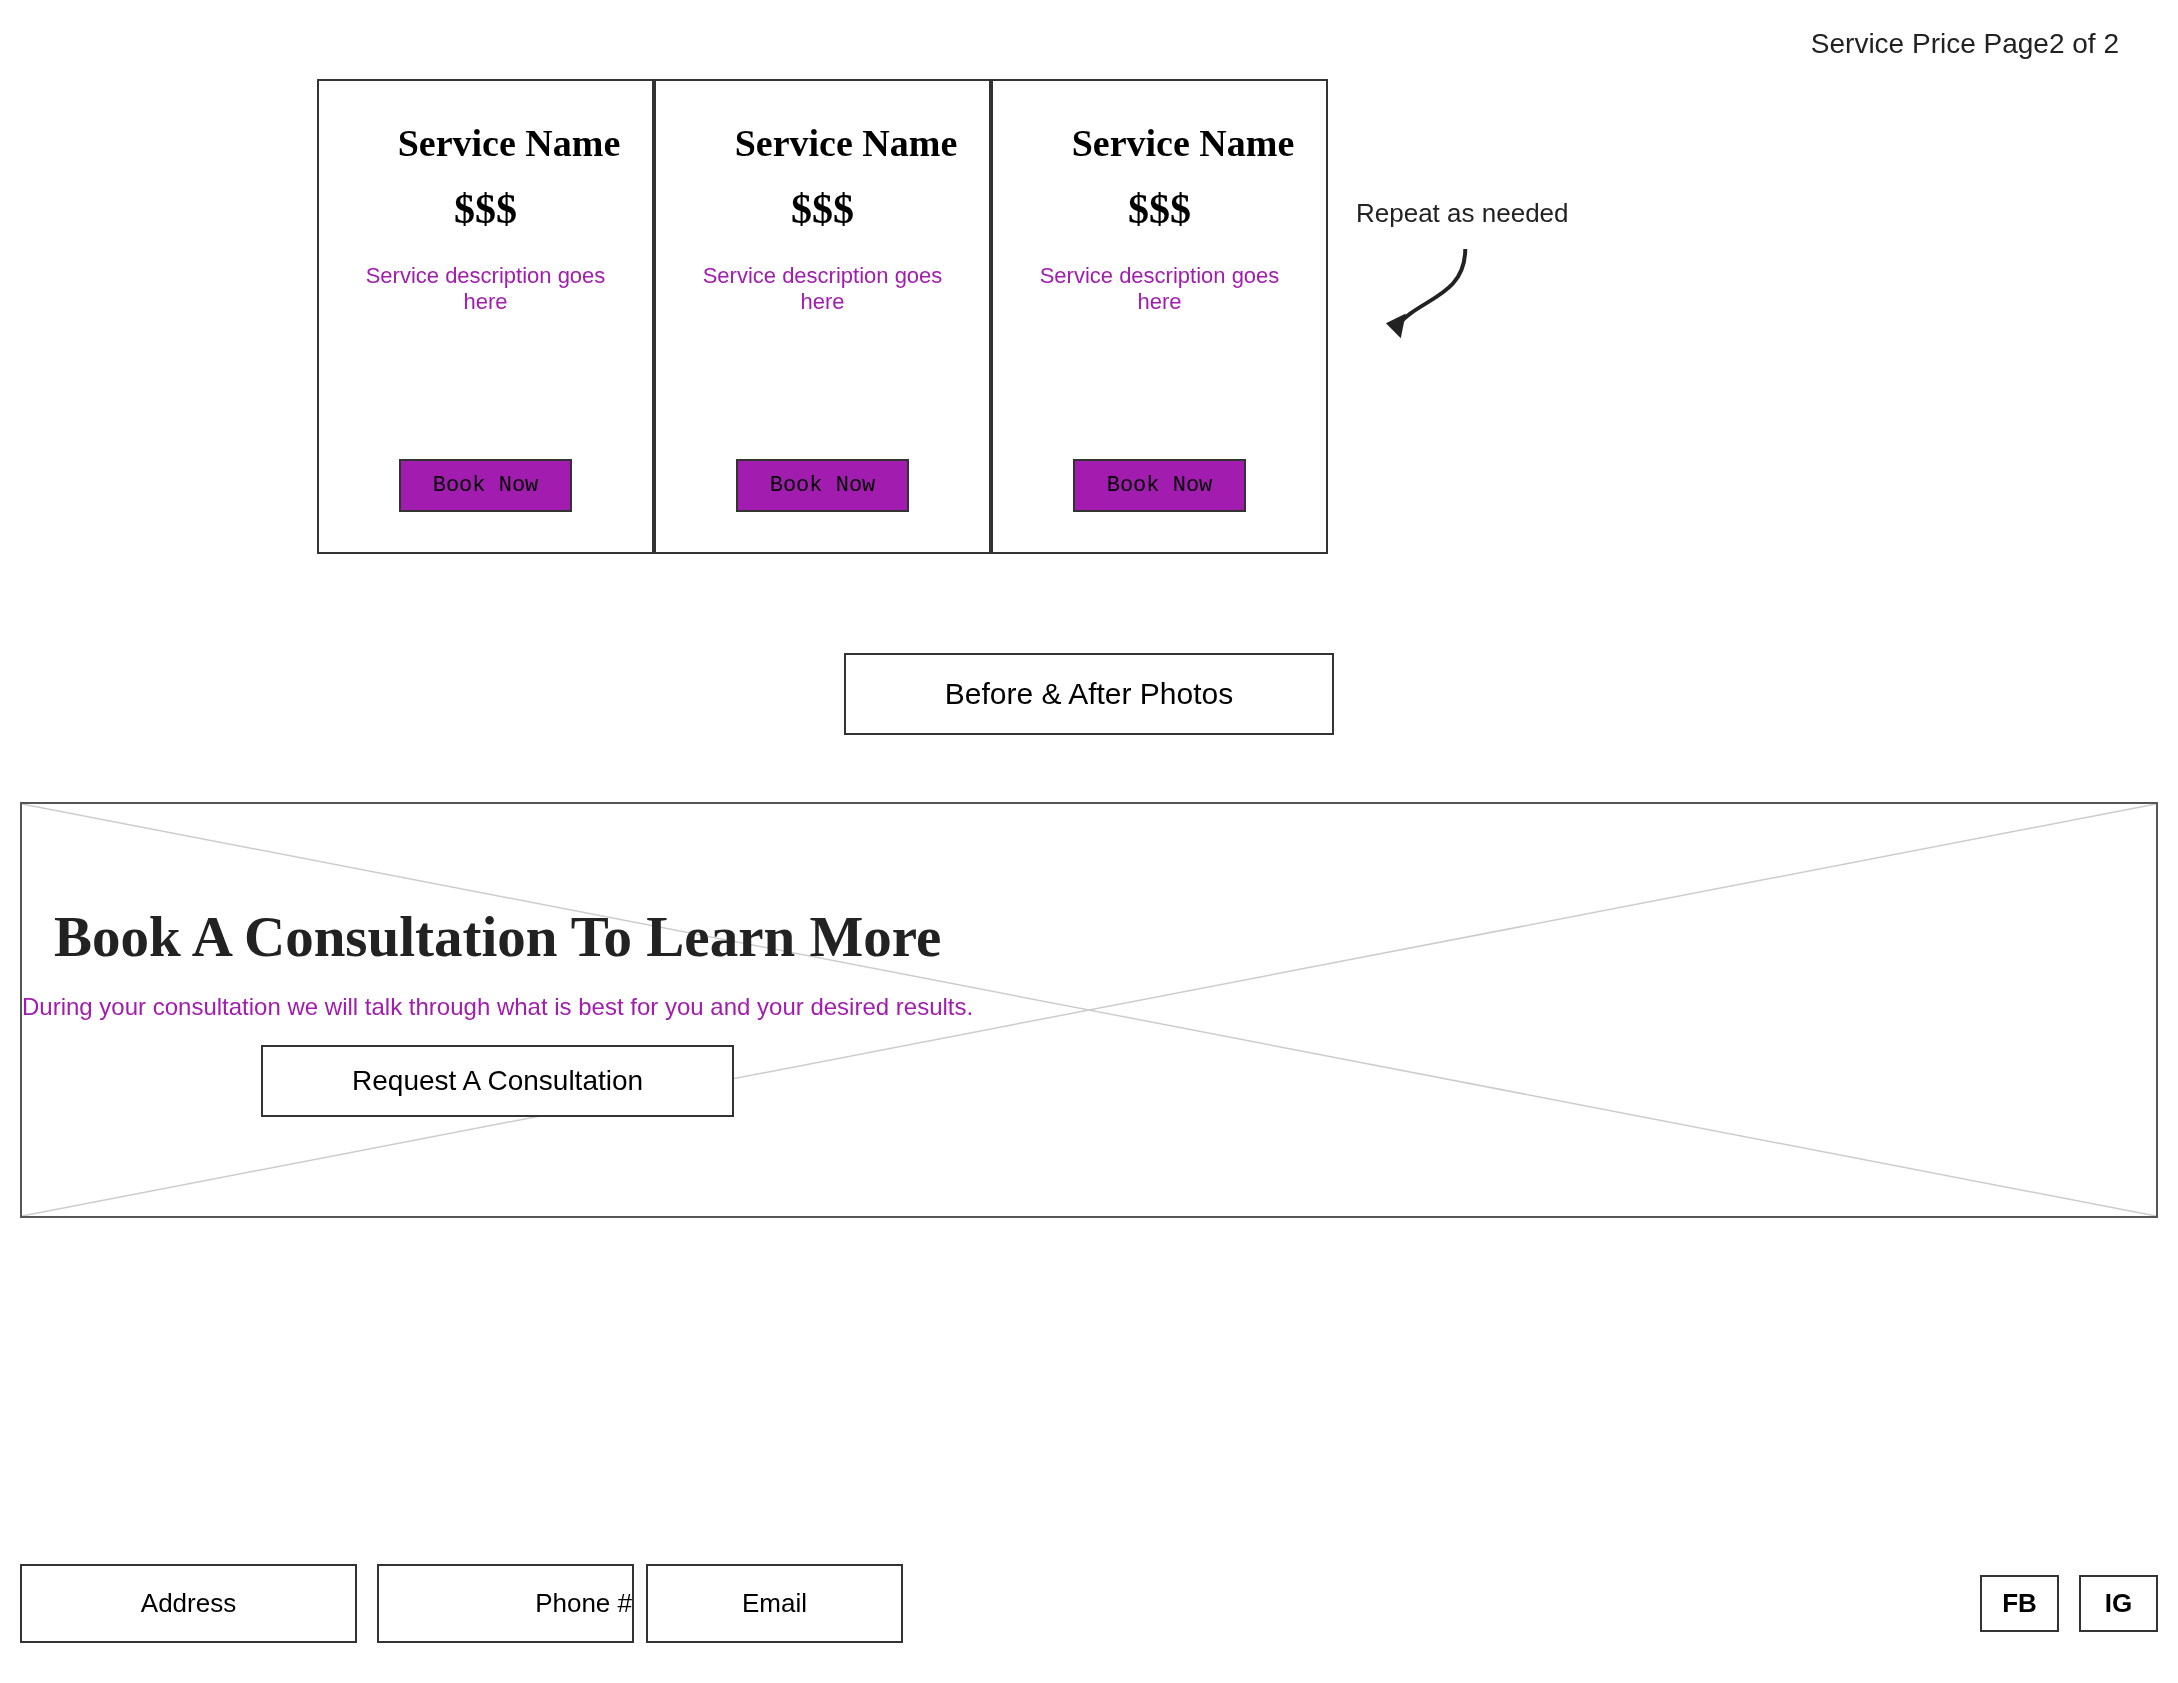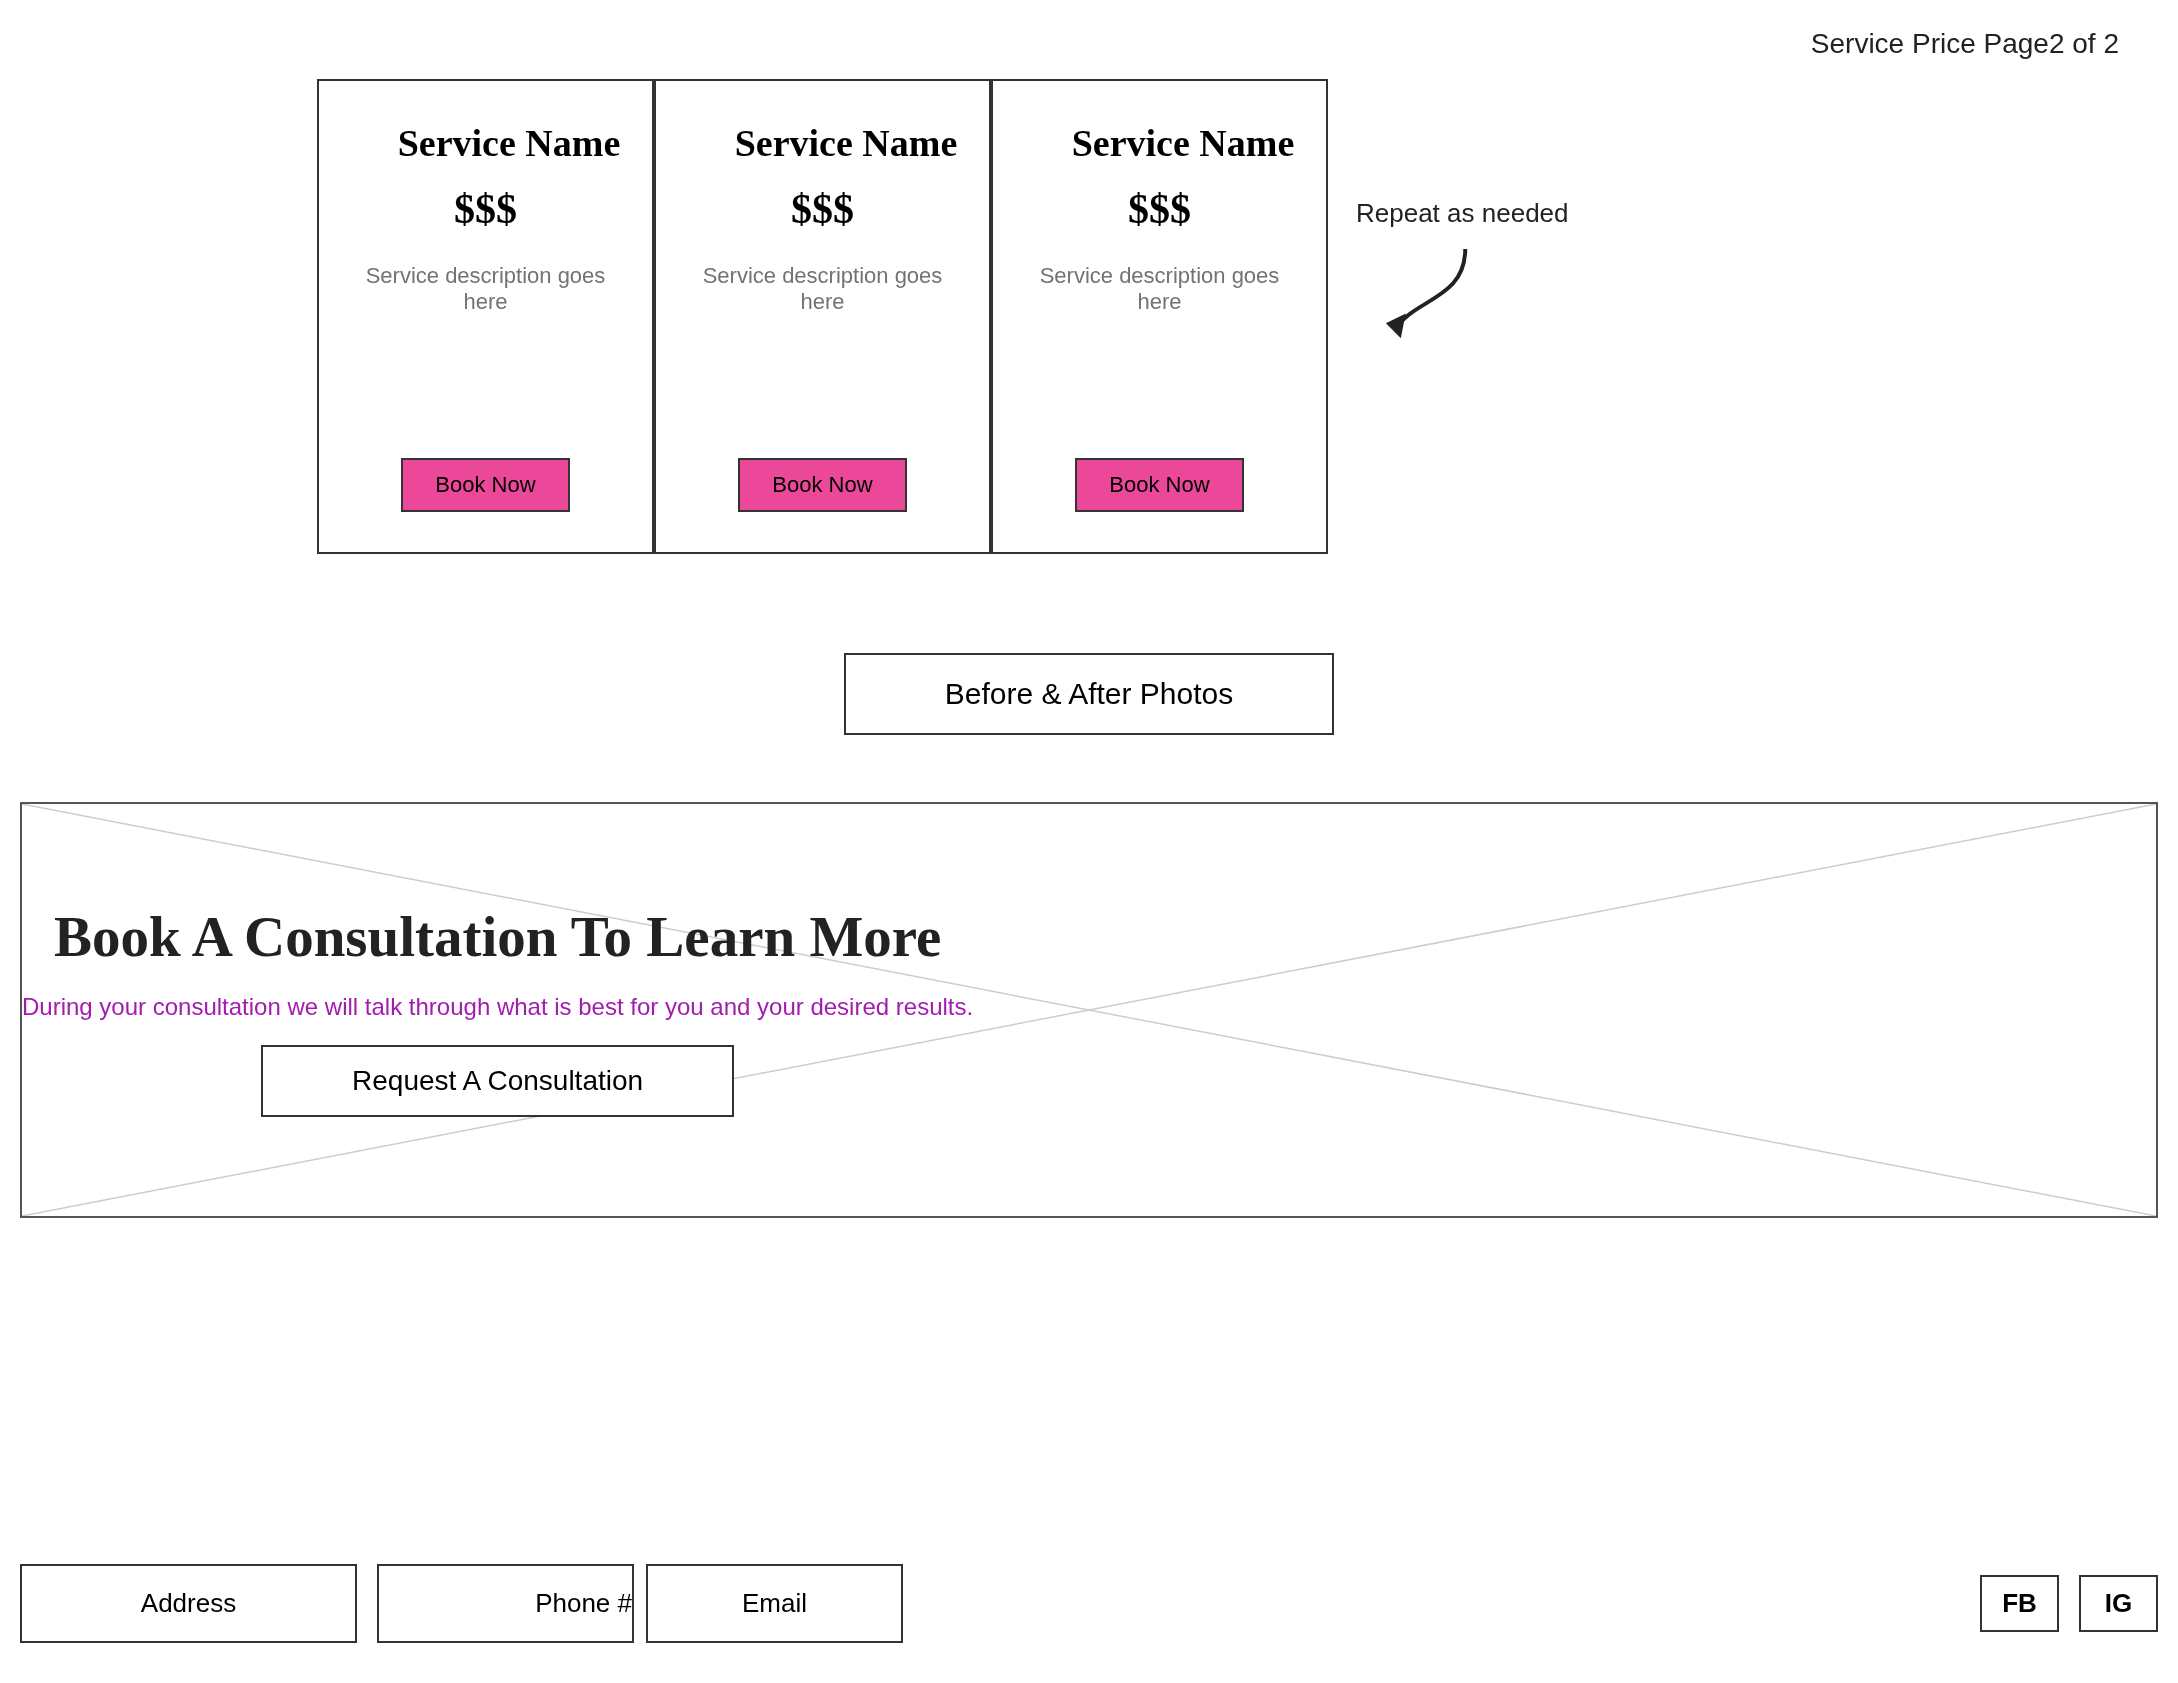--- a/index.html
+++ b/index.html
@@ -60,33 +60,33 @@
       font-size: 42px;
       font-weight: bold;
       margin-bottom: 30px;
       text-align: center;
       font-family: Georgia, serif;
     }
 
     .service-card-desc {
       font-size: 22px;
       text-align: center;
-      color: #737373;
+      color: #a21caf;
       margin-bottom: 40px;
       flex: 1;
       font-family: Arial, sans-serif;
     }
 
     .book-now-btn {
       border: 2px solid #333;
-      background: #ec4899;
+      background: #a21caf;
       padding: 12px 32px;
       font-size: 22px;
       cursor: pointer;
-      font-family: Liberation Sans, sans-serif;
+      font-family: Liberation Mono, monospace;
     }
 
     
     .repeat-annotation {
       position: absolute;
       top: 198px;
       left: 1356px;
       display: flex;
       flex-direction: column;
       align-items: flex-start;

